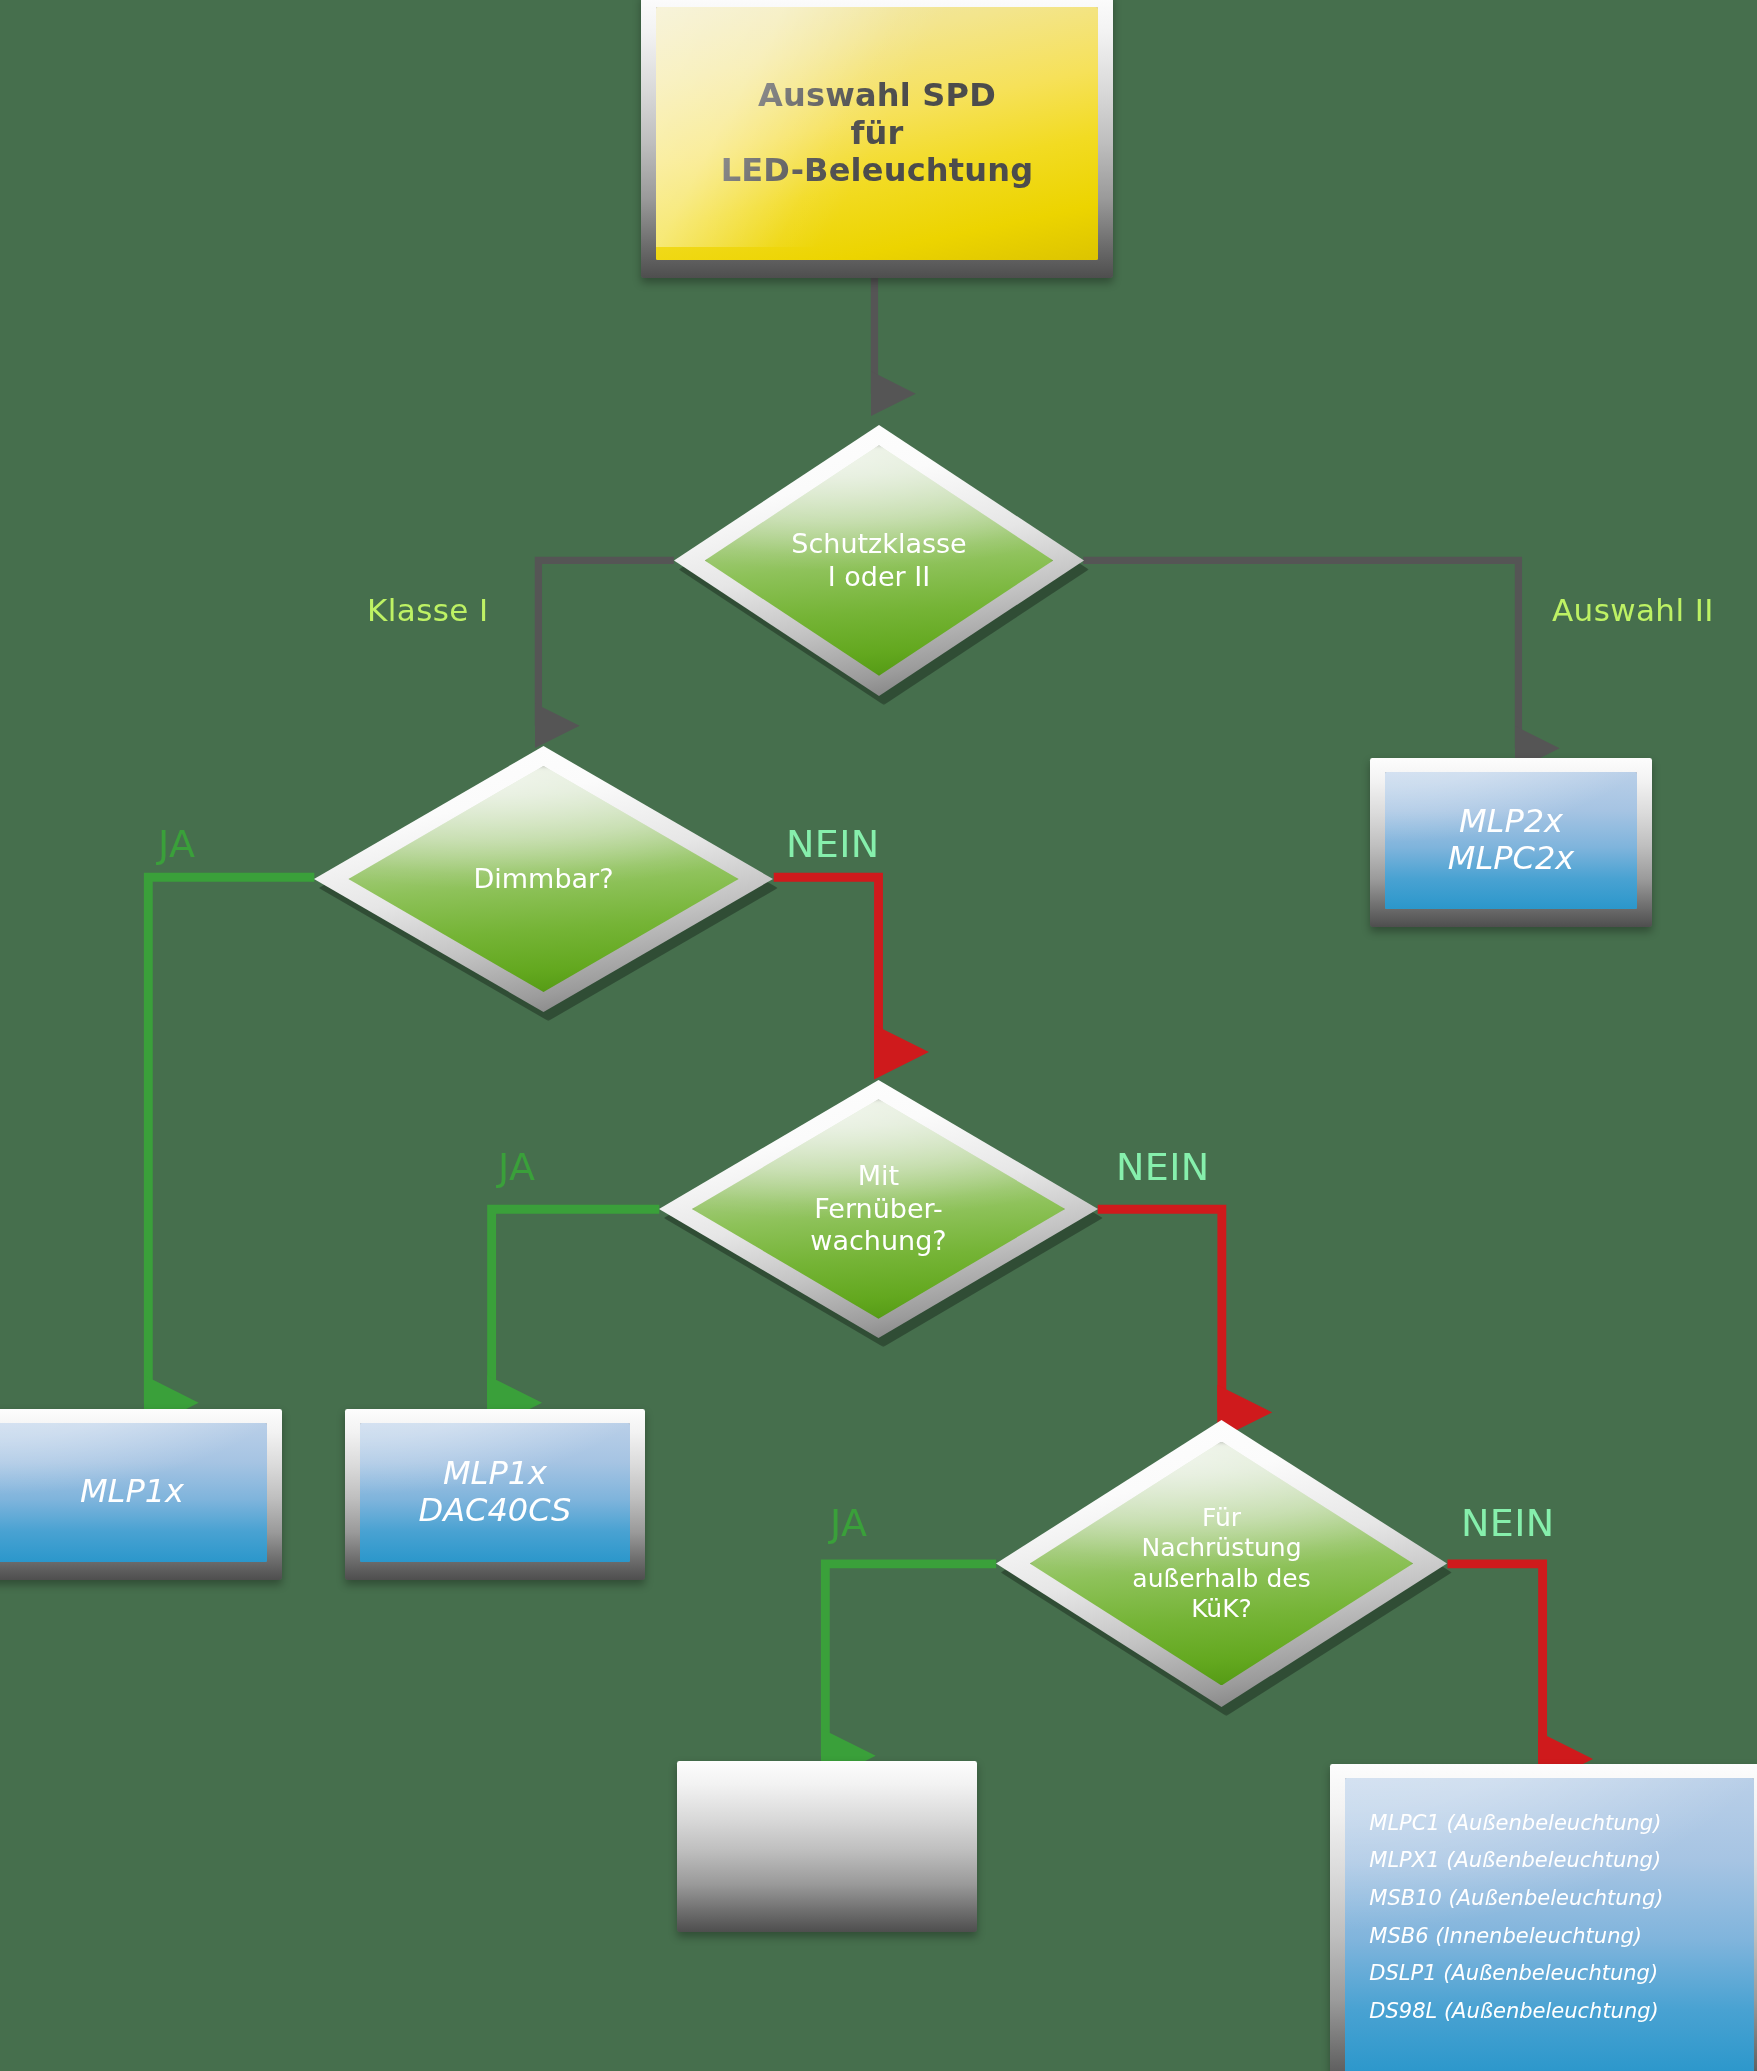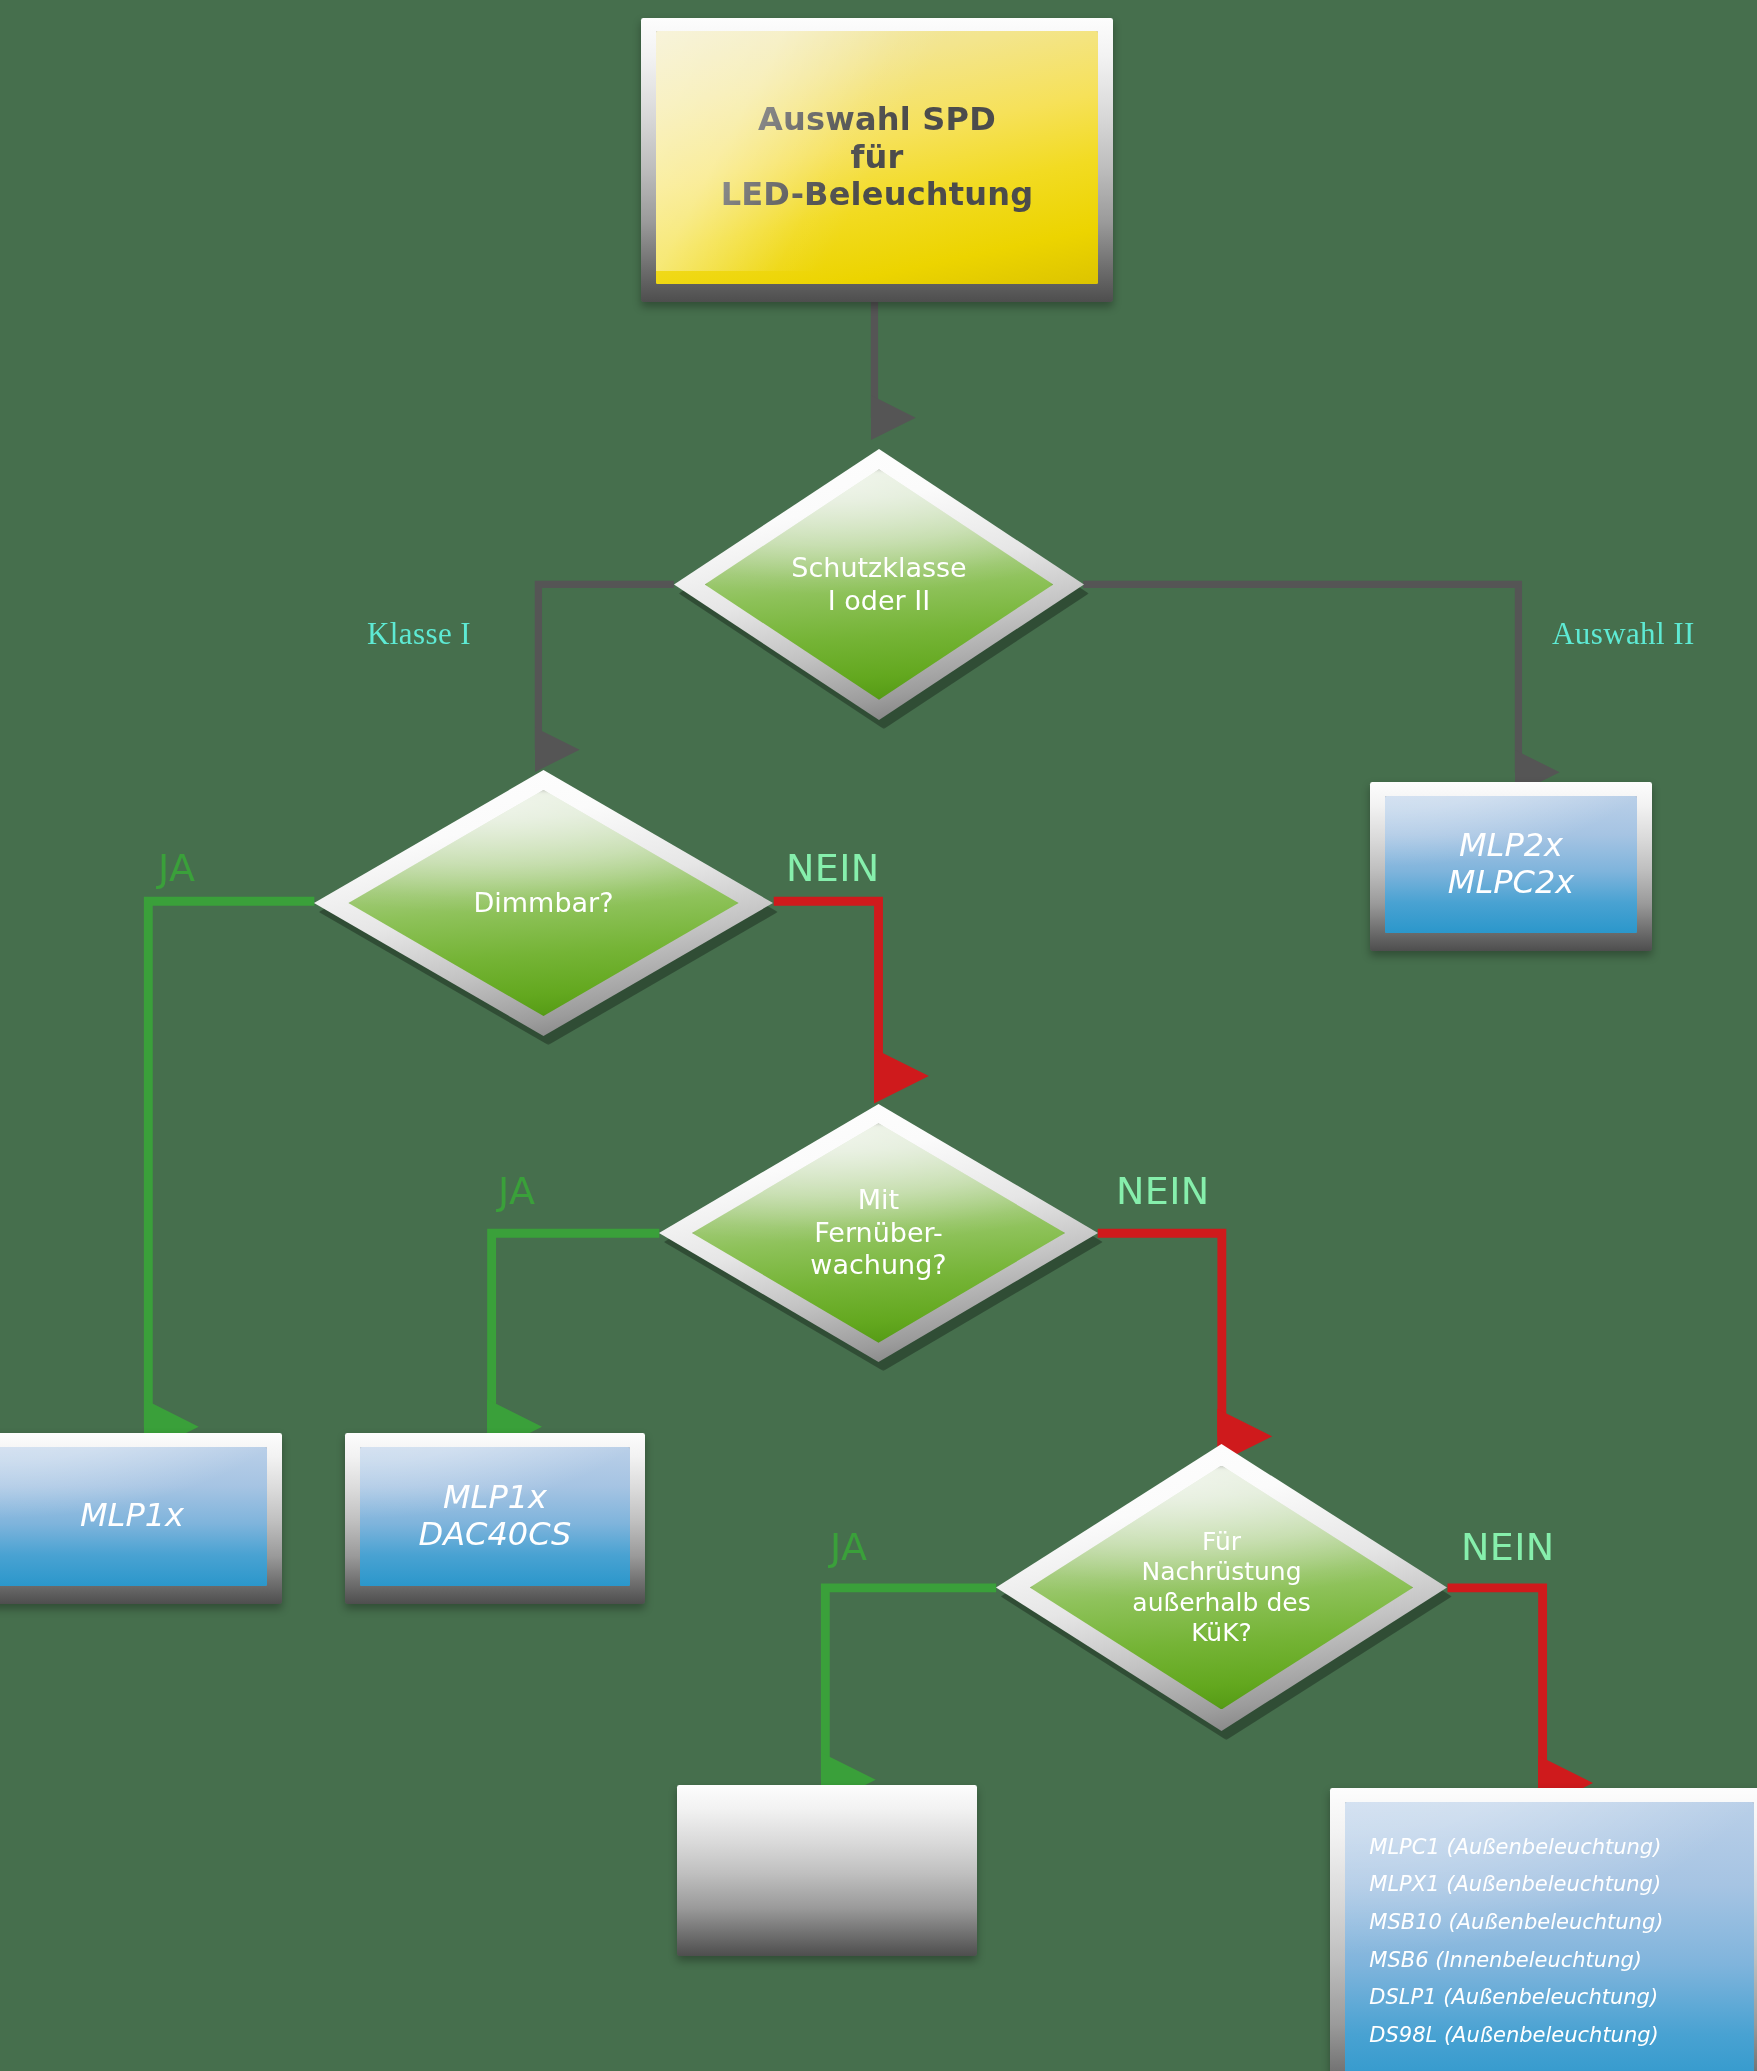--- a/index.html
+++ b/index.html
@@ -6,21 +6,20 @@
   html, body {
     width: 1757px; height: 2072px;
     background: #466f4d;
     font-family: "DejaVu Sans", "Liberation Sans", sans-serif;
     overflow: hidden;
   }
   #stage {
     position: relative;
     width: 1757px; height: 1544px;
     background: #466f4d;
-    margin-top: 24px;
   }
 
   
   #wires {
     position: absolute; left: 0; top: 0;
     width: 1757px; height: 2072px;
     pointer-events: none;
   }
 
   
@@ -134,24 +133,23 @@
   .elabel {
     position: absolute;
     font-size: 38px;
     font-weight: 400;
     letter-spacing: 0.4px;
     white-space: nowrap;
   }
   .elabel.ja   { color: #3aa03a; }
   .elabel.nein { color: #86efac; }
   .elabel.klasse {
-    color: #5eead4;
+    color: #bef264;
     font-weight: 400;
     font-size: 31px;
-    font-family: Liberation Serif, serif;
   }
 
   
   .face.list {
     display: block;
     padding: 24px 21px 21px 24px;
     text-align: left;
     white-space: normal;
   }
   .plist { position: relative; z-index: 2; }

